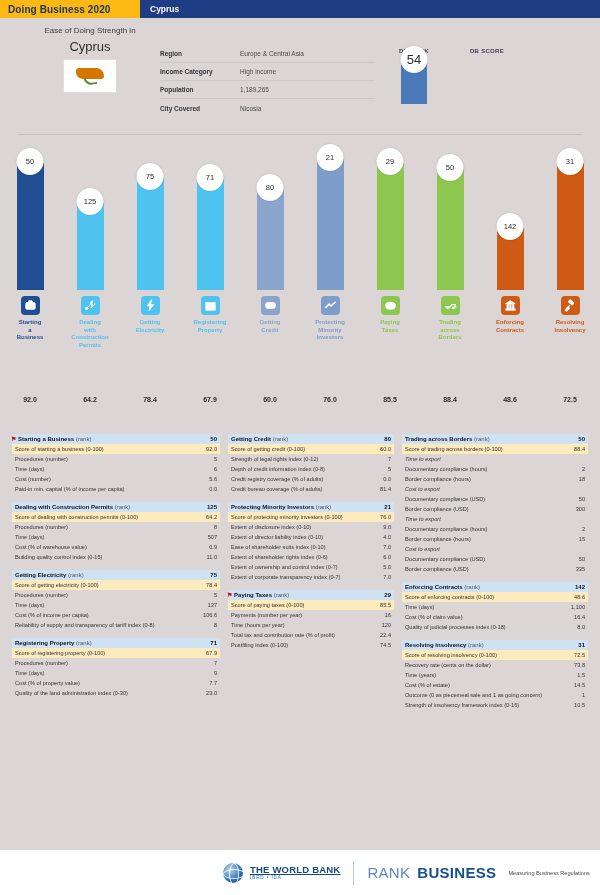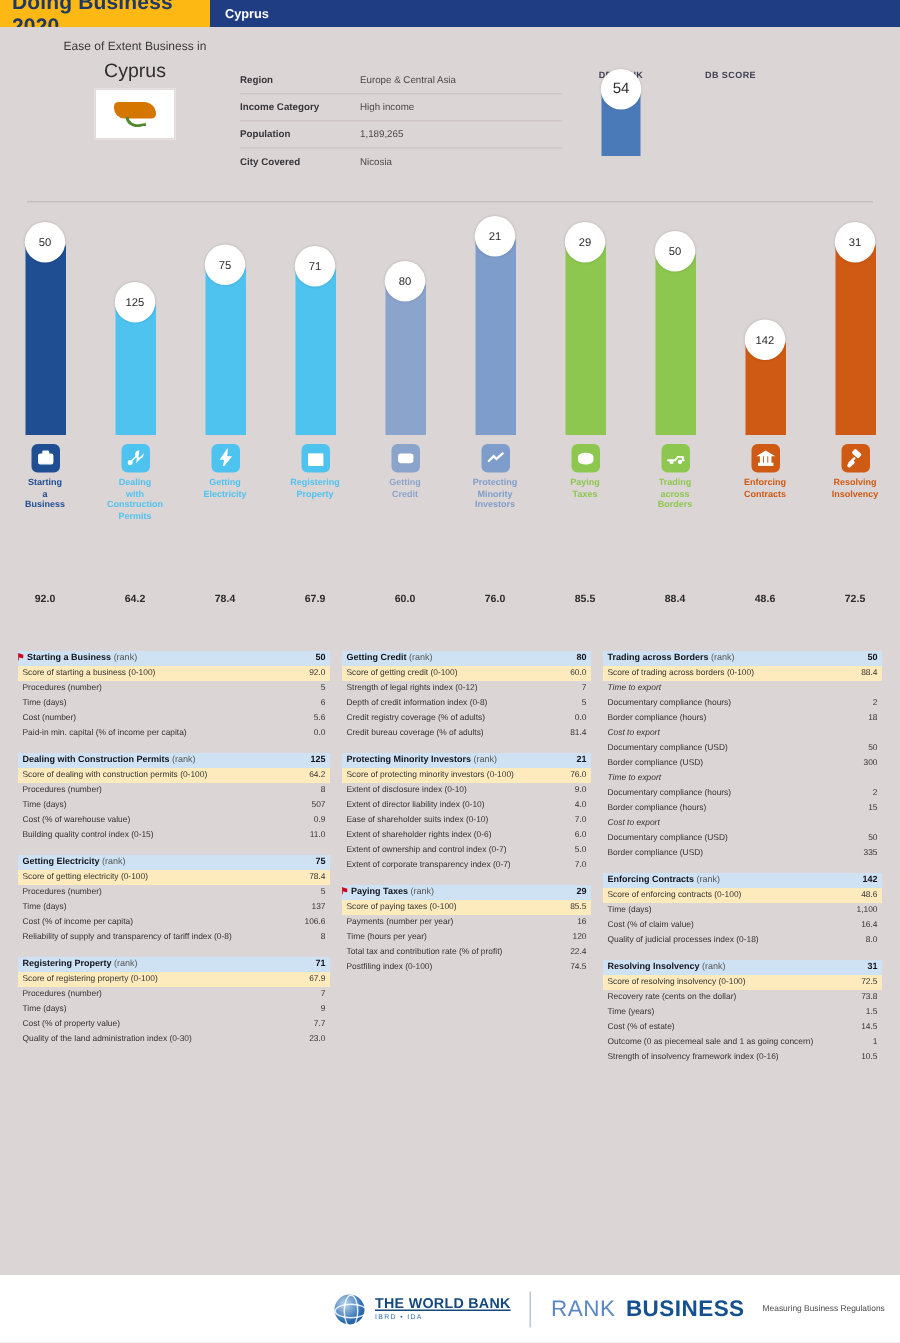--- a/index.html
+++ b/index.html
@@ -8,21 +8,21 @@
     background: #ffffff;
     font-family: "Liberation Sans", sans-serif;
     overflow: hidden;
   }
   #page { position: relative; width: 600px; height: 895px; background: #dcd5d5; }
 
   
   .topbar { display: flex; height: 18px; width: 100%; }
   .topbar-left {
     width: 140px; background: #fdb813; color: #1f3864;
-    font-size: 14px; font-weight: bold; letter-spacing: .1px;
+    font-size: 10px; font-weight: bold; letter-spacing: .1px;
     display: flex; align-items: center; padding-left: 8px;
   }
   .topbar-right {
     flex: 1; background: #1f3d82; color: #ffffff;
     font-size: 8.5px; font-weight: bold;
     display: flex; align-items: center; padding-left: 10px;
   }
 
   
   .header { position: relative; height: 100px; background: #dcd5d5; }
@@ -59,21 +59,21 @@
   .metric-cap {
     font-size: 6px; color: #3f3f52; letter-spacing: .3px; font-weight: bold; margin-bottom: 4px;
   }
   .rank-bar {
     width: 26px; height: 46px; background: #4b7ab8; margin: 0 auto; position: relative;
   }
   .rank-bubble {
     position: absolute; left: 50%; top: -12px; transform: translateX(-50%);
     width: 27px; height: 27px; border-radius: 50%; background: #ffffff;
     display: flex; align-items: center; justify-content: center;
-    font-size: 10px; color: #2c2c2c; box-shadow: 0 0 2px rgba(0,0,0,.15);
+    font-size: 13px; color: #2c2c2c; box-shadow: 0 0 2px rgba(0,0,0,.15);
   }
   .score-donut { width: 52px; height: 52px; margin: 0 auto; position: relative; }
   .score-donut .hole {
     position: absolute; left: 9px; top: 9px; width: 34px; height: 34px;
     border-radius: 50%; background: #dcd5d5;
     display: flex; align-items: center; justify-content: center;
     font-size: 10px; font-weight: bold; color: #2a2a2a;
   }
 
   
@@ -164,21 +164,21 @@
 
 <div id="page">
 
   <div class="topbar">
     <div class="topbar-left">Doing Business  2020</div>
     <div class="topbar-right">Cyprus</div>
   </div>
 
   <div class="header">
     <div class="ease-block">
-      <div class="ease-line1">Ease of Extent Business in</div>
+      <div class="ease-line1">Ease of Doing Strength in</div>
       <div class="ease-country">Cyprus</div>
       <div class="flag">
         <div class="flag-shape"></div>
           <div class="flag-leaf"></div>
       </div>
     </div>
 
     <div class="info-table">
       <div class="info-row">
         <span class="info-label">Region</span>

